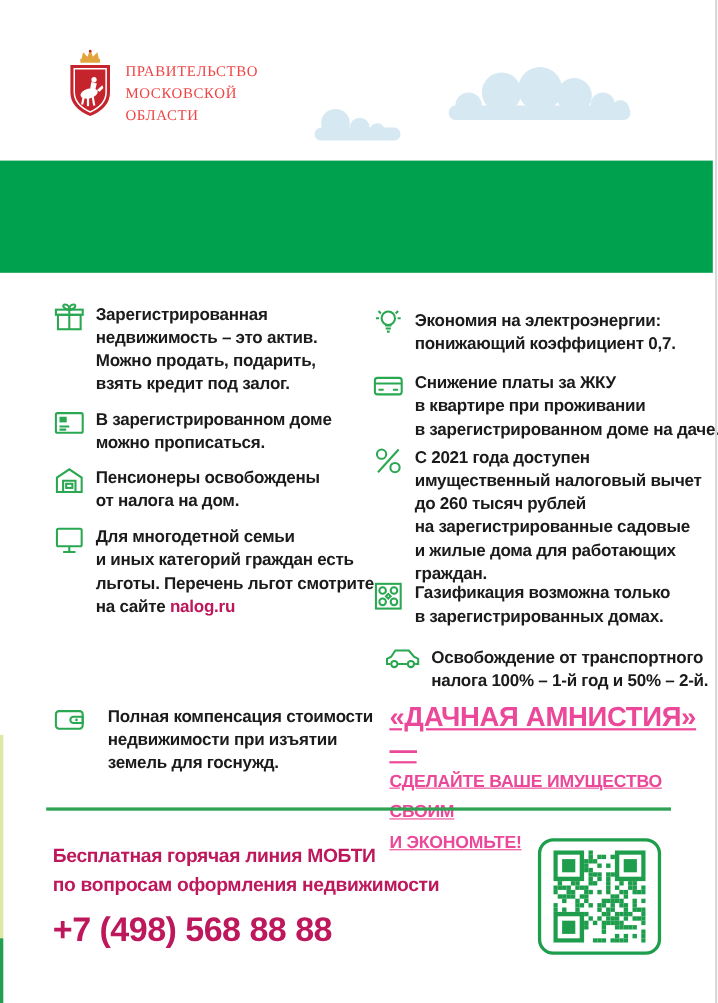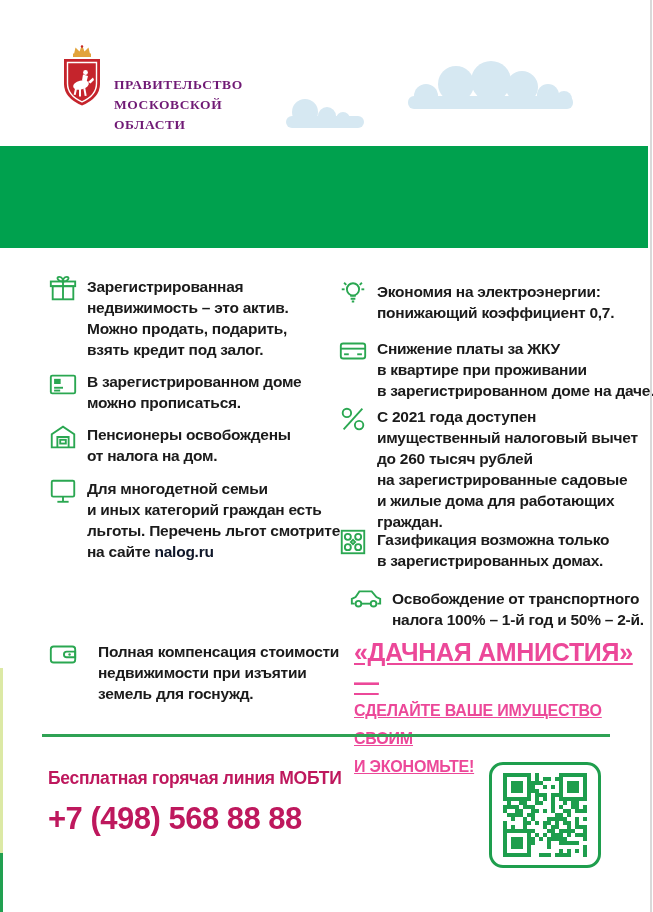--- a/index.html
+++ b/index.html
@@ -1,37 +1,37 @@
 <!DOCTYPE html>
 <html><head>
 <meta charset="utf-8">
 <style>
   html,body{margin:0;padding:0;}
   .page{position:relative;width:653px;height:912px;background:#fff;overflow:hidden;
         font-family:"Liberation Sans",sans-serif;}
   .abs{position:absolute;}
 
   
-  .org-text{font-family:"Liberation Serif",serif;font-weight:bold;font-size:13.5px;
-            line-height:20px;letter-spacing:0.6px;color:#701a75;white-space:pre;margin-top:20px;}
+  .org-text{font-family:"Liberation Serif",serif;font-weight:normal;font-size:13.5px;
+            line-height:20px;letter-spacing:0.6px;color:#ef4444;white-space:pre;}
   .cloud{fill:#D6E8F2;}
 
   
   .banner{left:0;top:146px;width:648px;height:102px;background:#00A14E;}
   .banner-line{position:absolute;left:52px;top:170px;white-space:nowrap;color:#fff;font-weight:bold;}
   .banner-big{font-size:33px;letter-spacing:-1px;line-height:1;}
   .banner-rest{font-size:23.5px;letter-spacing:-0.3px;margin-left:16px;line-height:1;}
 
   
   .item{position:absolute;display:flex;align-items:flex-start;}
   .icn{flex:none;width:30px;margin-right:9px;margin-top:-2px;}
   .icn svg{display:block;}
   .btxt{white-space:pre;font-weight:bold;font-size:15.5px;line-height:21px;
         color:#1B1B1B;letter-spacing:-0.25px;}
-  .lnk{color:#0f172a;text-decoration:none;font-weight:bold;margin-top:29px;}
+  .lnk{color:#be185d;text-decoration:none;font-weight:bold;margin-top:29px;}
 
   .ico{stroke:#2AA751;stroke-width:2;fill:none;}
   .ico-fill{fill:#2AA751;stroke:none;}
 
   
   .amnesty{left:354px;top:637px;color:#ec4899;font-weight:bold;text-decoration:underline;}
   .amnesty-l1{font-size:25px;line-height:30px;letter-spacing:-0.3px;}
   .amnesty-l2{font-size:16px;line-height:28px;letter-spacing:-0.2px;}
 
   
@@ -274,20 +274,21 @@
   <div class="abs amnesty">
     <div class="amnesty-l1">«ДАЧНАЯ АМНИСТИЯ» —</div>
     <div class="amnesty-l2">СДЕЛАЙТЕ ВАШЕ ИМУЩЕСТВО СВОИМ</div>
     <div class="amnesty-l2">И ЭКОНОМЬТЕ!</div>
   </div>
 
   <div class="abs divider"></div>
 
   <div class="abs hotline">
     <div class="hot-line">Бесплатная горячая линия МОБТИ</div>
+    <div class="hot-line">по вопросам оформления недвижимости</div>
     <div class="hot-phone">+7 (498) 568 88 88</div>
   </div>
 
   <div class="abs qr-box">
     <svg width="84" height="84" viewBox="0 0 84 84" fill="#1E9E4D">
         <rect x="32" y="0" width="4" height="4"></rect>
         <rect x="32" y="4" width="4" height="4"></rect>
         <rect x="40" y="4" width="4" height="4"></rect>
         <rect x="44" y="4" width="4" height="4"></rect>
         <rect x="52" y="4" width="4" height="4"></rect>

